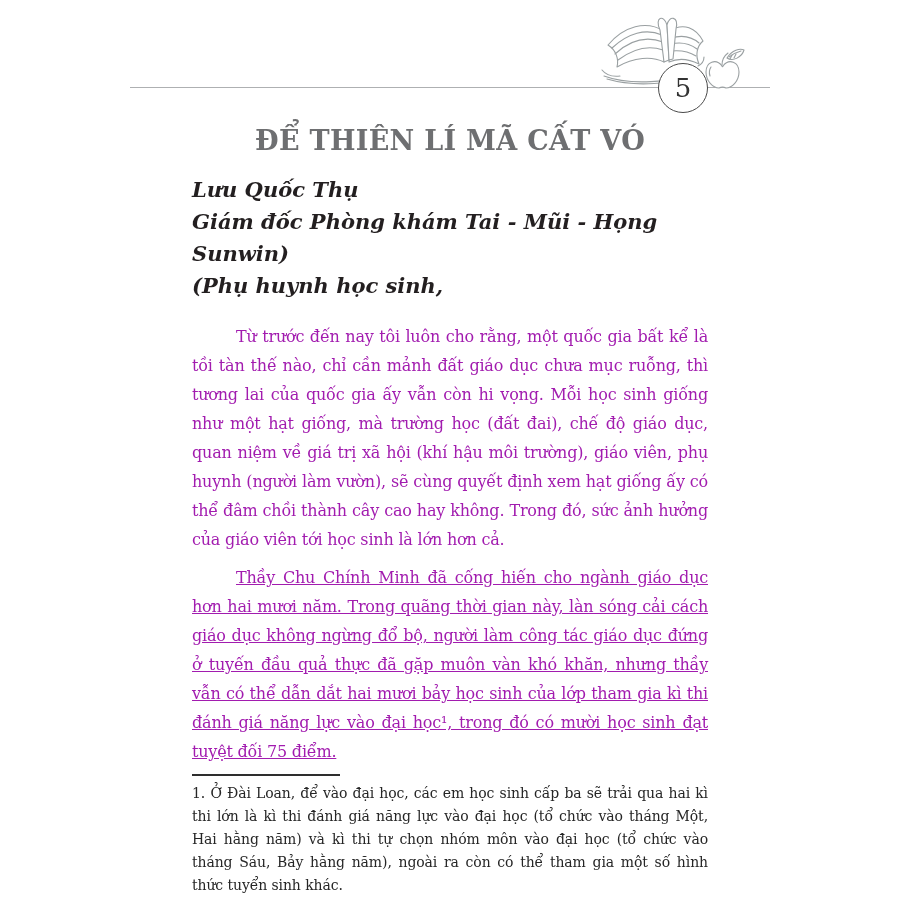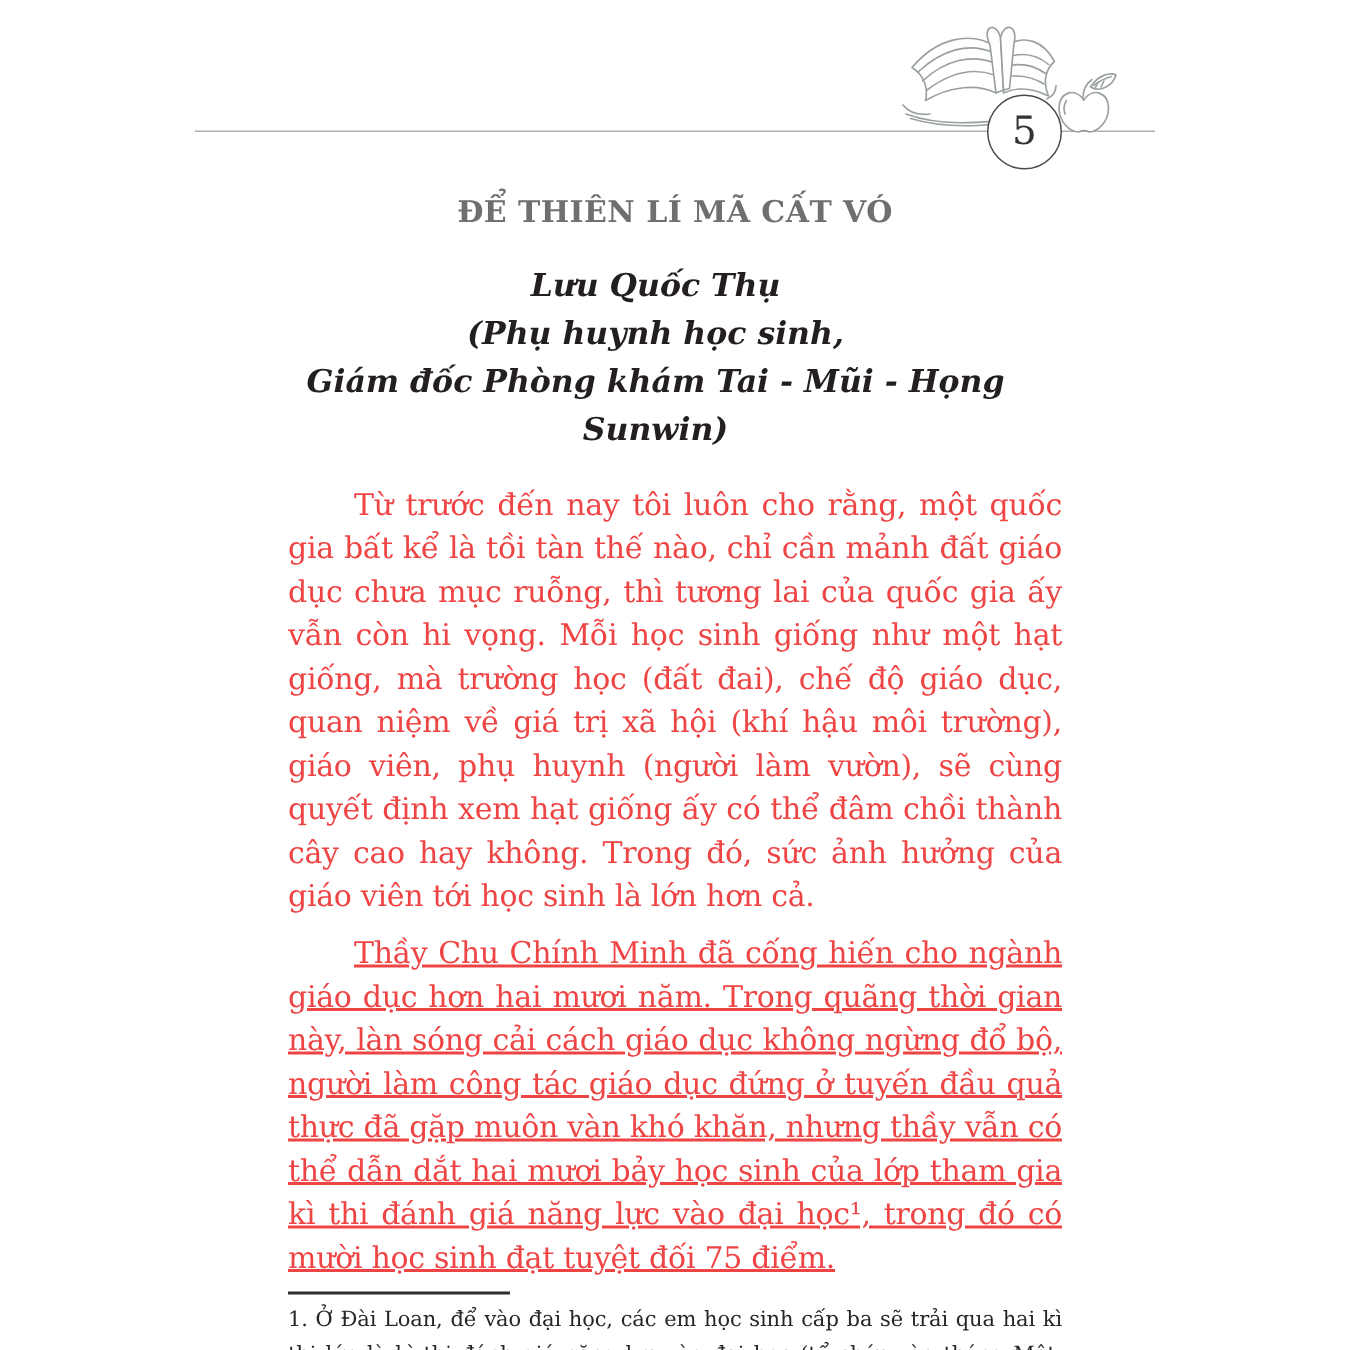--- a/index.html
+++ b/index.html
@@ -15,34 +15,34 @@
     background:#fff; border:1.5px solid #4a4a4a; border-radius:50%;
     display:flex; align-items:center; justify-content:center;
     font-size:26px; color:#333;
   }
 
   
   .content { position:absolute; left:192px; top:0; width:516px; }
 
   .title {
     padding-top:124px; text-align:center;
-    font-size:20px; line-height:34px; font-weight:bold;
+    font-size:27px; line-height:34px; font-weight:bold;
     color:#6e6f71; letter-spacing:0.3px;
   }
 
   .byline {
-    margin-top:16px; text-align:center; padding-right:26px;
+    margin-top:16px; text-align:left; padding-right:26px;
     font-weight:bold; font-style:italic; font-size:21px; line-height:32px;
     color:#231f20;
   }
 
   .para {
     text-align:justify; text-indent:44px;
-    font-size:20px; line-height:29px; letter-spacing:-0.2px;
-    color:#ef4444;
+    font-size:16px; line-height:29px; letter-spacing:-0.2px;
+    color:#a21caf;
   }
   .para.first { margin-top:20px; }
   .para + .para { margin-top:9px;text-decoration:underline; }
 
   .fn-rule { margin-top:8px; width:148px; height:0; border-top:2px solid #2e2e2e; }
   .footnote {
     margin-top:6px; text-align:justify;
     font-size:14px; line-height:23px; letter-spacing:-0.1px;
     color:#262626;
   }
@@ -89,22 +89,22 @@
   <div class="page-circle">
     <span>5</span>
   </div>
 
   <div class="content">
 
     <h1 class="title">ĐỂ THIÊN LÍ MÃ CẤT VÓ</h1>
 
     <div class="byline">
       <div>Lưu Quốc Thụ</div>
+      <div>Giám đốc Phòng khám Tai - Mũi - Họng Sunwin)</div>
       <div>(Phụ huynh học sinh,</div>
-      <div>Giám đốc Phòng khám Tai - Mũi - Họng Sunwin)</div>
     </div>
 
     <p class="para first">Từ trước đến nay tôi luôn cho rằng, một quốc gia bất kể là tồi tàn thế nào, chỉ cần mảnh đất giáo dục chưa mục ruỗng, thì tương lai của quốc gia ấy vẫn còn hi vọng. Mỗi học sinh giống như một hạt giống, mà trường học (đất đai), chế độ giáo dục, quan niệm về giá trị xã hội (khí hậu môi trường), giáo viên, phụ huynh (người làm vườn), sẽ cùng quyết định xem hạt giống ấy có thể đâm chồi thành cây cao hay không. Trong đó, sức ảnh hưởng của giáo viên tới học sinh là lớn hơn cả.</p>
     <p class="para">Thầy Chu Chính Minh đã cống hiến cho ngành giáo dục hơn hai mươi năm. Trong quãng thời gian này, làn sóng cải cách giáo dục không ngừng đổ bộ, người làm công tác giáo dục đứng ở tuyến đầu quả thực đã gặp muôn vàn khó khăn, nhưng thầy vẫn có thể dẫn dắt hai mươi bảy học sinh của lớp tham gia kì thi đánh giá năng lực vào đại học¹, trong đó có mười học sinh đạt tuyệt đối 75 điểm.</p>
 
     <div class="fn-rule"></div>
     <p class="footnote">1. Ở Đài Loan, để vào đại học, các em học sinh cấp ba sẽ trải qua hai kì thi lớn là kì thi đánh giá năng lực vào đại học (tổ chức vào tháng Một, Hai hằng năm) và kì thi tự chọn nhóm môn vào đại học (tổ chức vào tháng Sáu, Bảy hằng năm), ngoài ra còn có thể tham gia một số hình thức tuyển sinh khác.</p>
 
   </div>
 

